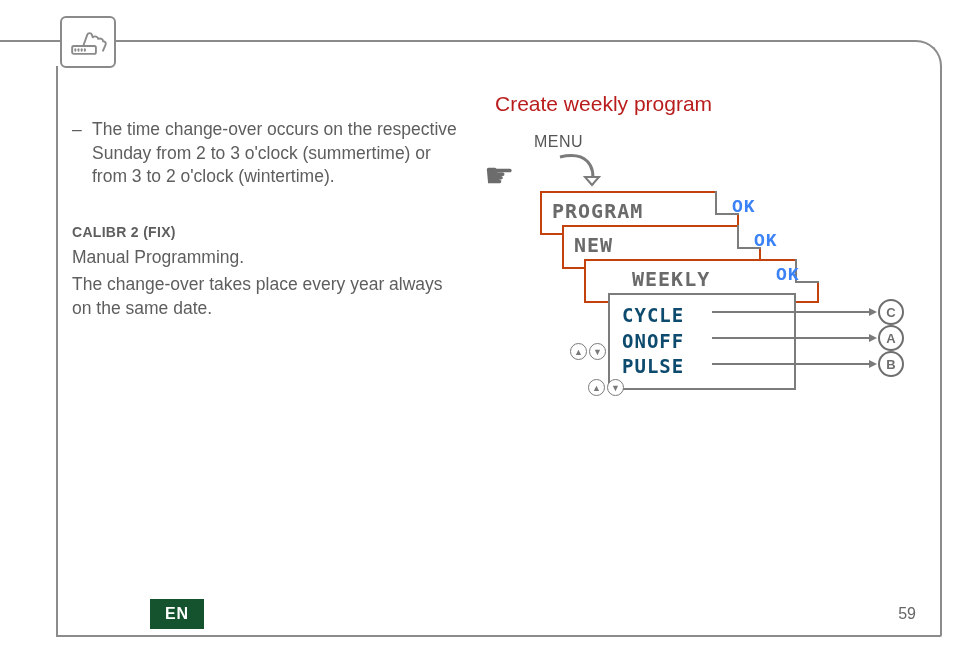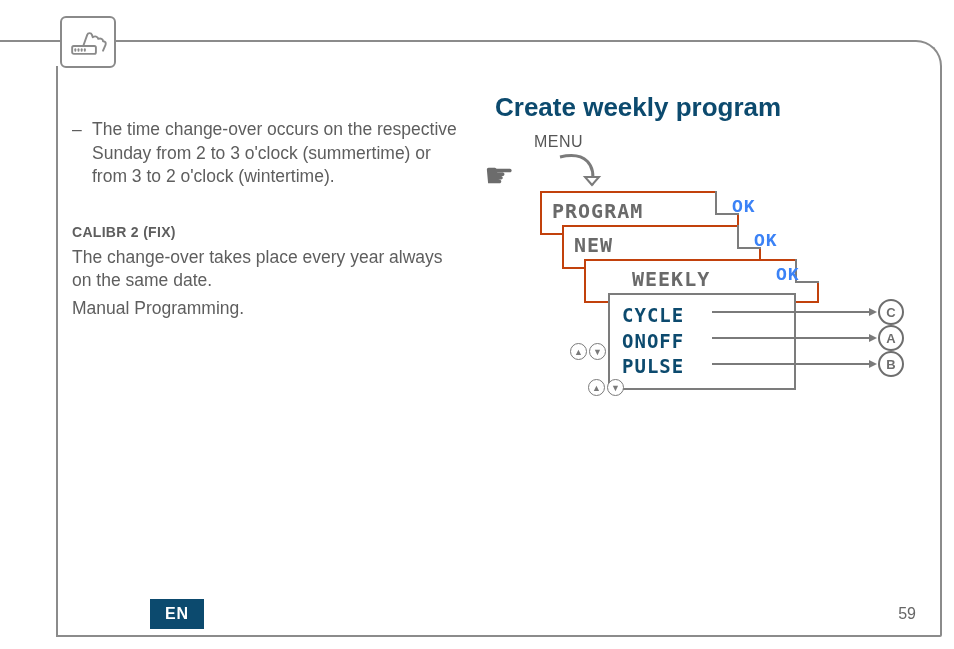--- a/index.html
+++ b/index.html
@@ -90,23 +90,23 @@
     letter-spacing: .3px;
     color:#5e5e5e;
   }
   .sec-body { margin-top: 4px; }
 
   
   .heading {
     position: absolute;
     top: 92px;
     left: 495px;
-    font-size: 26px;
-    font-weight: bold;
-    color: #0c4a6e;
+    font-size: 21px;
+    font-weight: normal;
+    color: #b91c1c;
   }
 
   
   .diagram {
     position:absolute;
     top: 125px;
     left: 480px;
     width: 430px;
     height: 290px;
   }
@@ -223,21 +223,21 @@
     background:#fff;
   }
 
   
   .lang-chip {
     position:absolute;
     bottom: 20px;
     left: 150px;
     width: 54px;
     height: 30px;
-    background:#0c4a6e;
+    background:#14532d;
     color:#fff;
     font-weight:bold;
     font-size:16px;
     display:flex;align-items:center;justify-content:center;
     letter-spacing:1px;
   }
   .pagenum {
     position:absolute;
     bottom: 26px;
     right: 38px;
@@ -267,22 +267,22 @@
       </g>
     </svg>
   </div>
 
   <div class="left-col">
     <div class="dash-row">
       <div class="dash">–</div>
       <div class="para">The time change-over occurs on the respective Sunday from 2 to 3 o'clock (summertime) or from 3 to 2 o'clock (wintertime).</div>
     </div>
     <div class="sec-title">CALIBR 2 (FIX)</div>
+    <div class="sec-body">Manual Programming.</div>
     <div class="sec-body">The change-over takes place every year always on the same date.</div>
-    <div class="sec-body">Manual Programming.</div>
   </div>
 
   <div class="heading">Create weekly program</div>
 
   <div class="diagram">
     <div class="menu-label">MENU</div>
     <div class="hand">☛</div>
     <svg class="curve-arrow" width="54" height="54" viewBox="0 0 54 54">
       <path d="M8 8 C 34 2, 44 16, 40 36" fill="none" stroke="#7b7b7b" stroke-width="3"></path>
       <polygon points="40,36 33,28 47,28" fill="#fff" stroke="#7b7b7b" stroke-width="2"></polygon>

